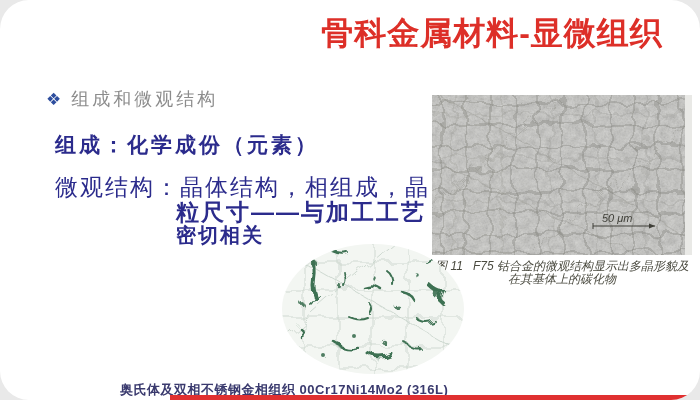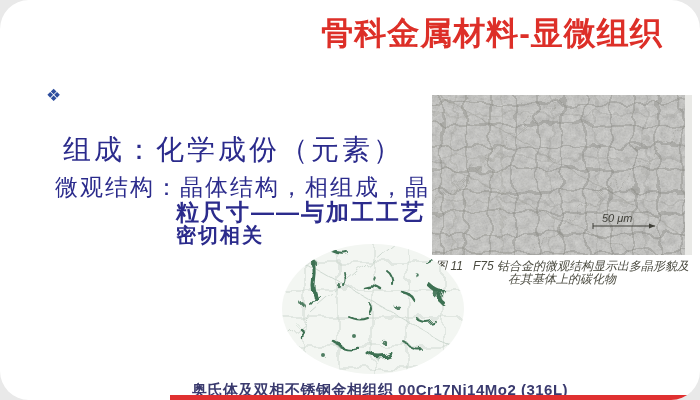--- a/index.html
+++ b/index.html
@@ -11,22 +11,22 @@
     position:absolute;left:290px;top:12px;width:404px;height:42px;
     text-align:center;font-size:32px;font-weight:bold;color:#dd2f28;
     letter-spacing:1px;white-space:nowrap;
   }
   .bullet-row{
     position:absolute;left:46px;top:87px;display:flex;align-items:center;gap:10px;
   }
   .bullet-icon{font-size:17px;color:#2e4e9e;line-height:1;}
   .bullet-label{font-size:18px;color:#8c8c8c;letter-spacing:3px;}
   .body-line1{
-    position:absolute;left:55px;top:131px;font-size:28px;font-weight:normal;
-    color:#2b2b8c;letter-spacing:3px;white-space:nowrap;margin-left:8px;
+    position:absolute;left:55px;top:131px;font-size:21px;font-weight:bold;
+    color:#2b2b8c;letter-spacing:3px;white-space:nowrap;
   }
   .body-line2a{
     position:absolute;left:55px;top:172px;font-size:23px;font-weight:normal;
     color:#2b2b8c;letter-spacing:2px;white-space:nowrap;
   }
   .body-line2b{
     position:absolute;left:176px;top:197px;font-size:23px;font-weight:bold;
     color:#2b2b8c;letter-spacing:2px;white-space:nowrap;
   }
   .body-line2c{
@@ -35,37 +35,38 @@
   }
   .fig-right{position:absolute;left:432px;top:95px;width:220px;font-style:italic;}
   .fig-right svg{display:block;}
   .fig-right-caption{
     width:260px;margin-top:5px;text-align:center;font-size:12px;color:#4b4b40;
     line-height:13px;
   }
   .fig-right-caption .cap-label{margin-right:10px;}
   .fig-bottom{position:absolute;left:278px;top:242px;width:190px;height:140px;}
   .bottom-caption{
-    position:absolute;left:120px;top:381px;width:520px;text-align:center;
-    font-size:15px;font-weight:bold;color:#3a3a6e;letter-spacing:0.5px;
+    position:absolute;left:120px;top:381px;width:520px;text-align:left;
+    font-size:13px;font-weight:bold;color:#3a3a6e;letter-spacing:0.5px;
     white-space:nowrap;
   }
   .bottom-bar{
     position:absolute;left:170px;right:0;bottom:0;height:5px;background:#e03030;
   }
 </style>
 </head>
 <body>
 
 <div class="slide">
 
   <div class="title">骨科金属材料-显微组织</div>
 
   <div class="bullet-row">
     <span class="bullet-icon">❖</span>
+    <span class="bullet-label">组成和微观结构</span>
   </div>
 
   <div class="body-line1">组成：化学成份（元素）</div>
   <div class="body-line2a">微观结构：晶体结构，相组成，晶</div>
   <div class="body-line2b">粒尺寸——与加工工艺</div>
   <div class="body-line2c">密切相关</div>
 
   <div class="fig-right">
     <svg width="260" height="160" viewBox="0 0 260 160">
       <defs>

